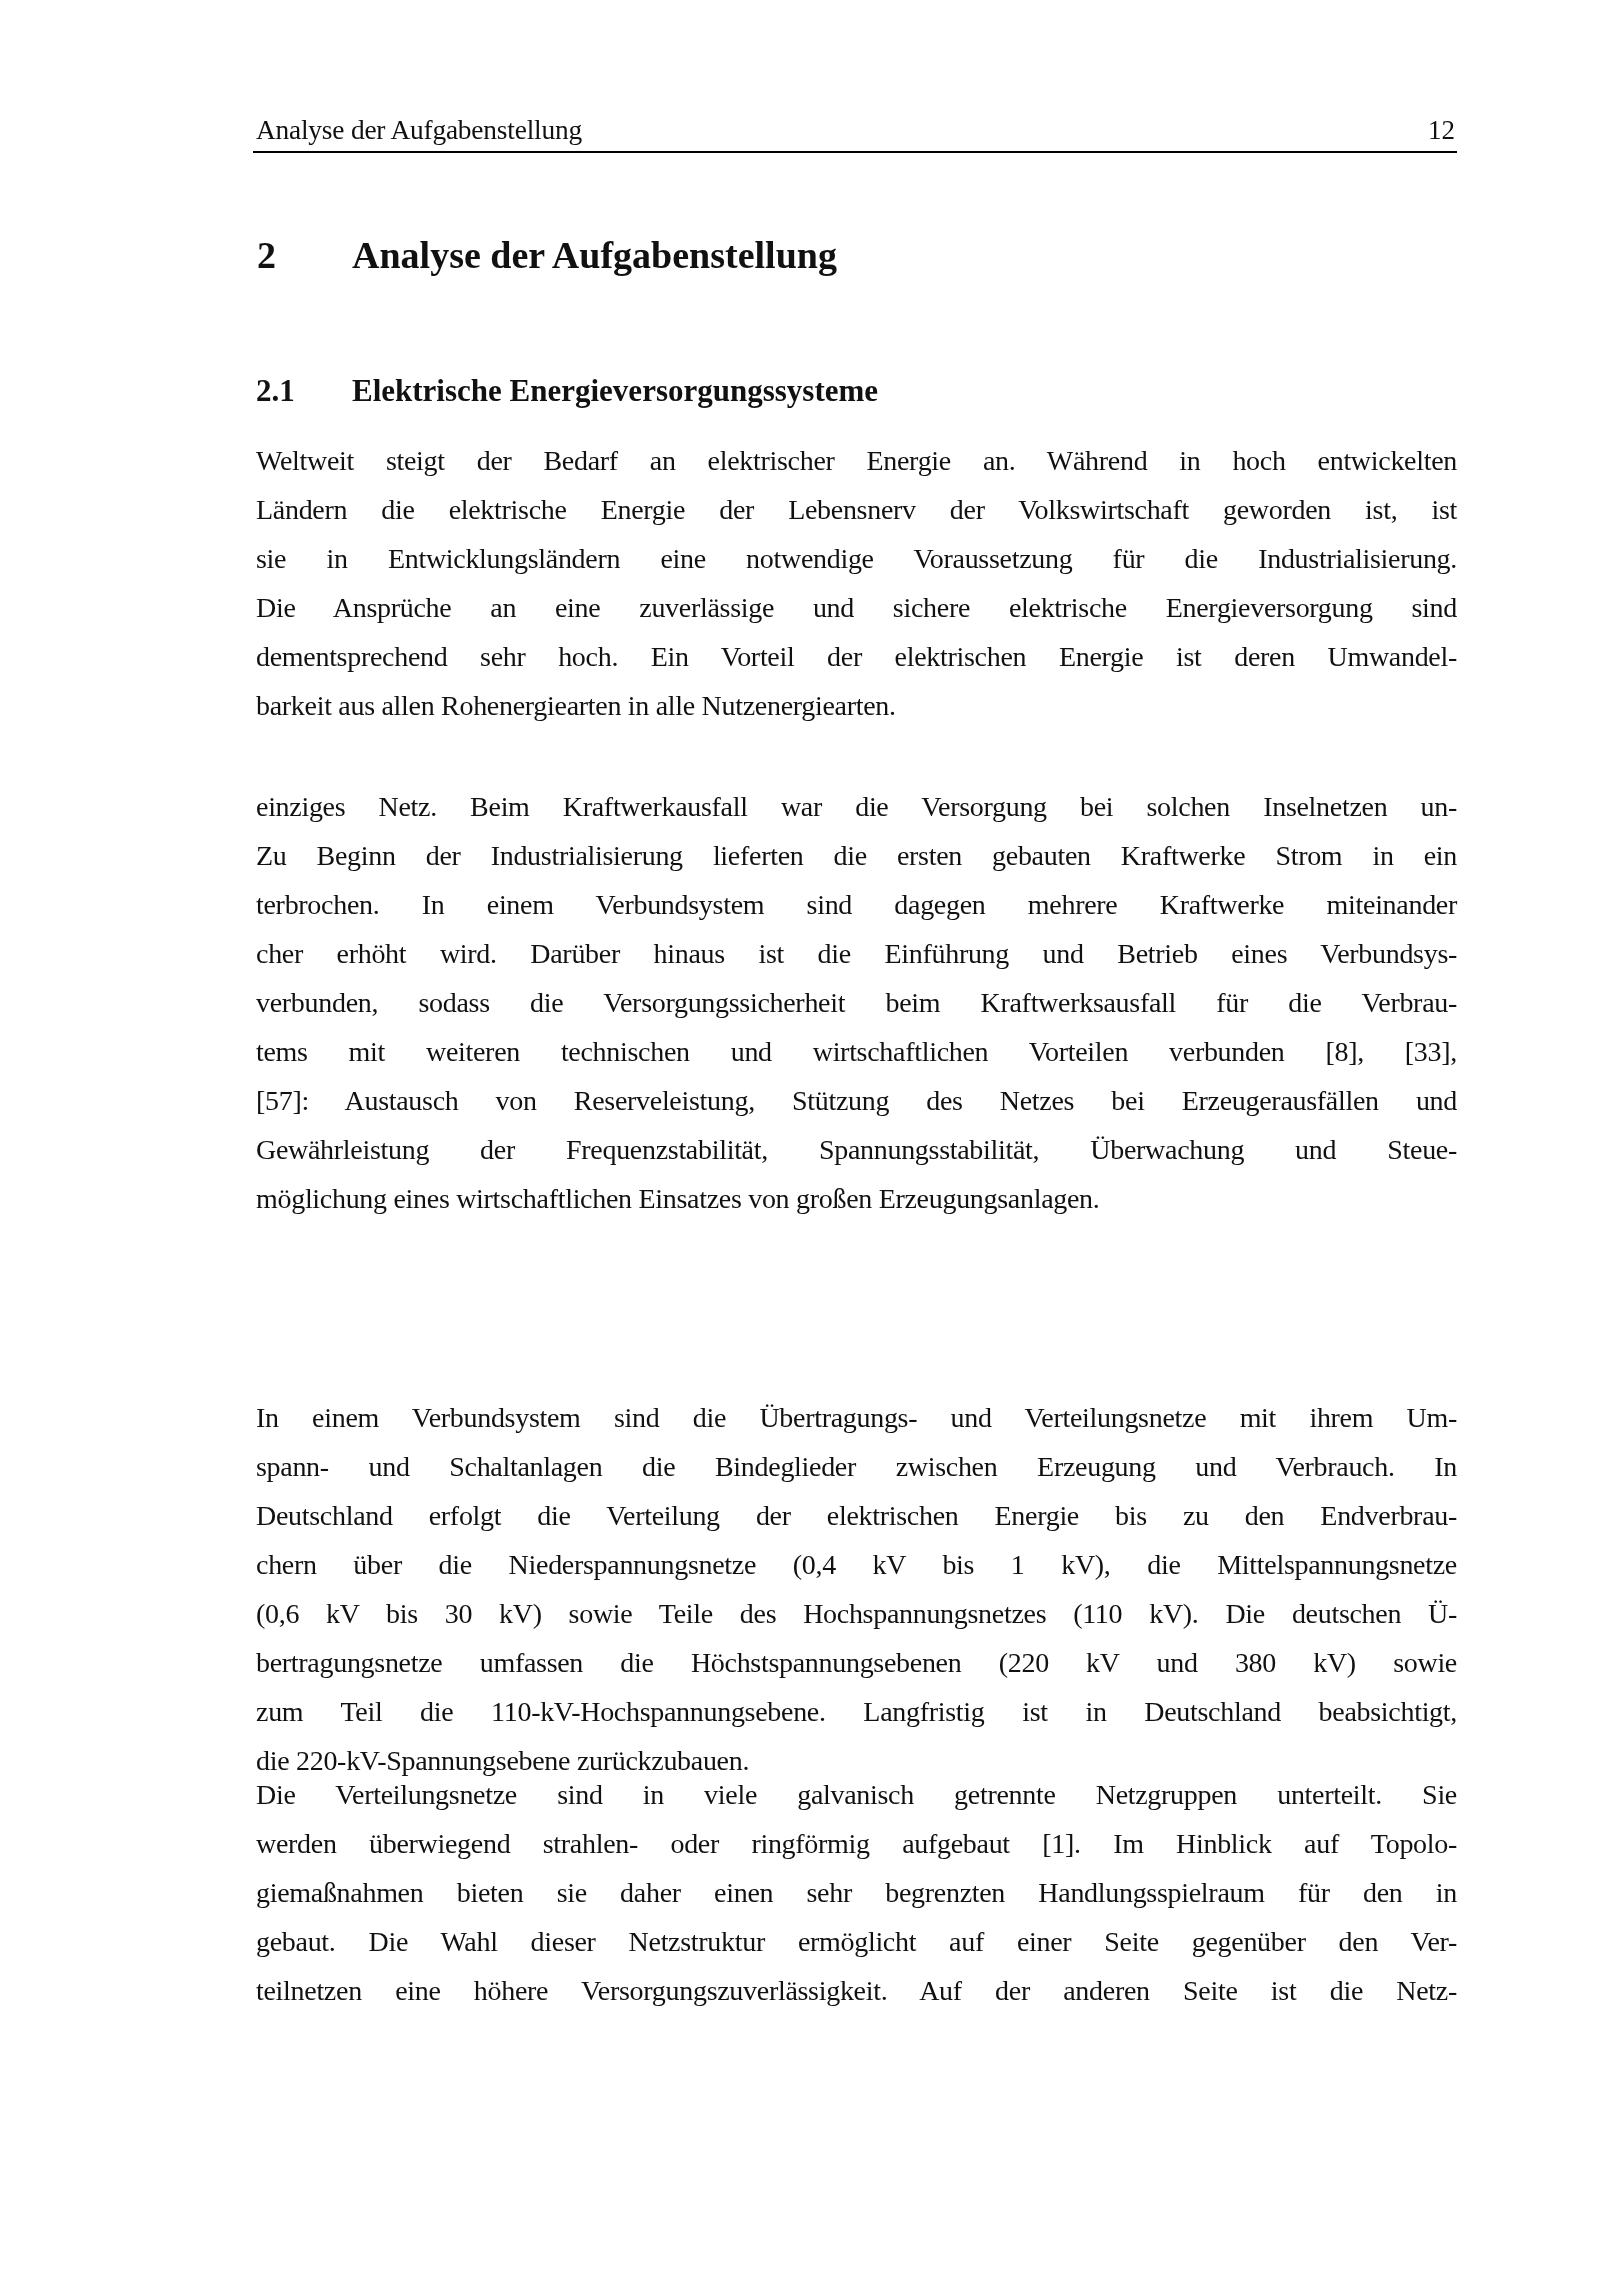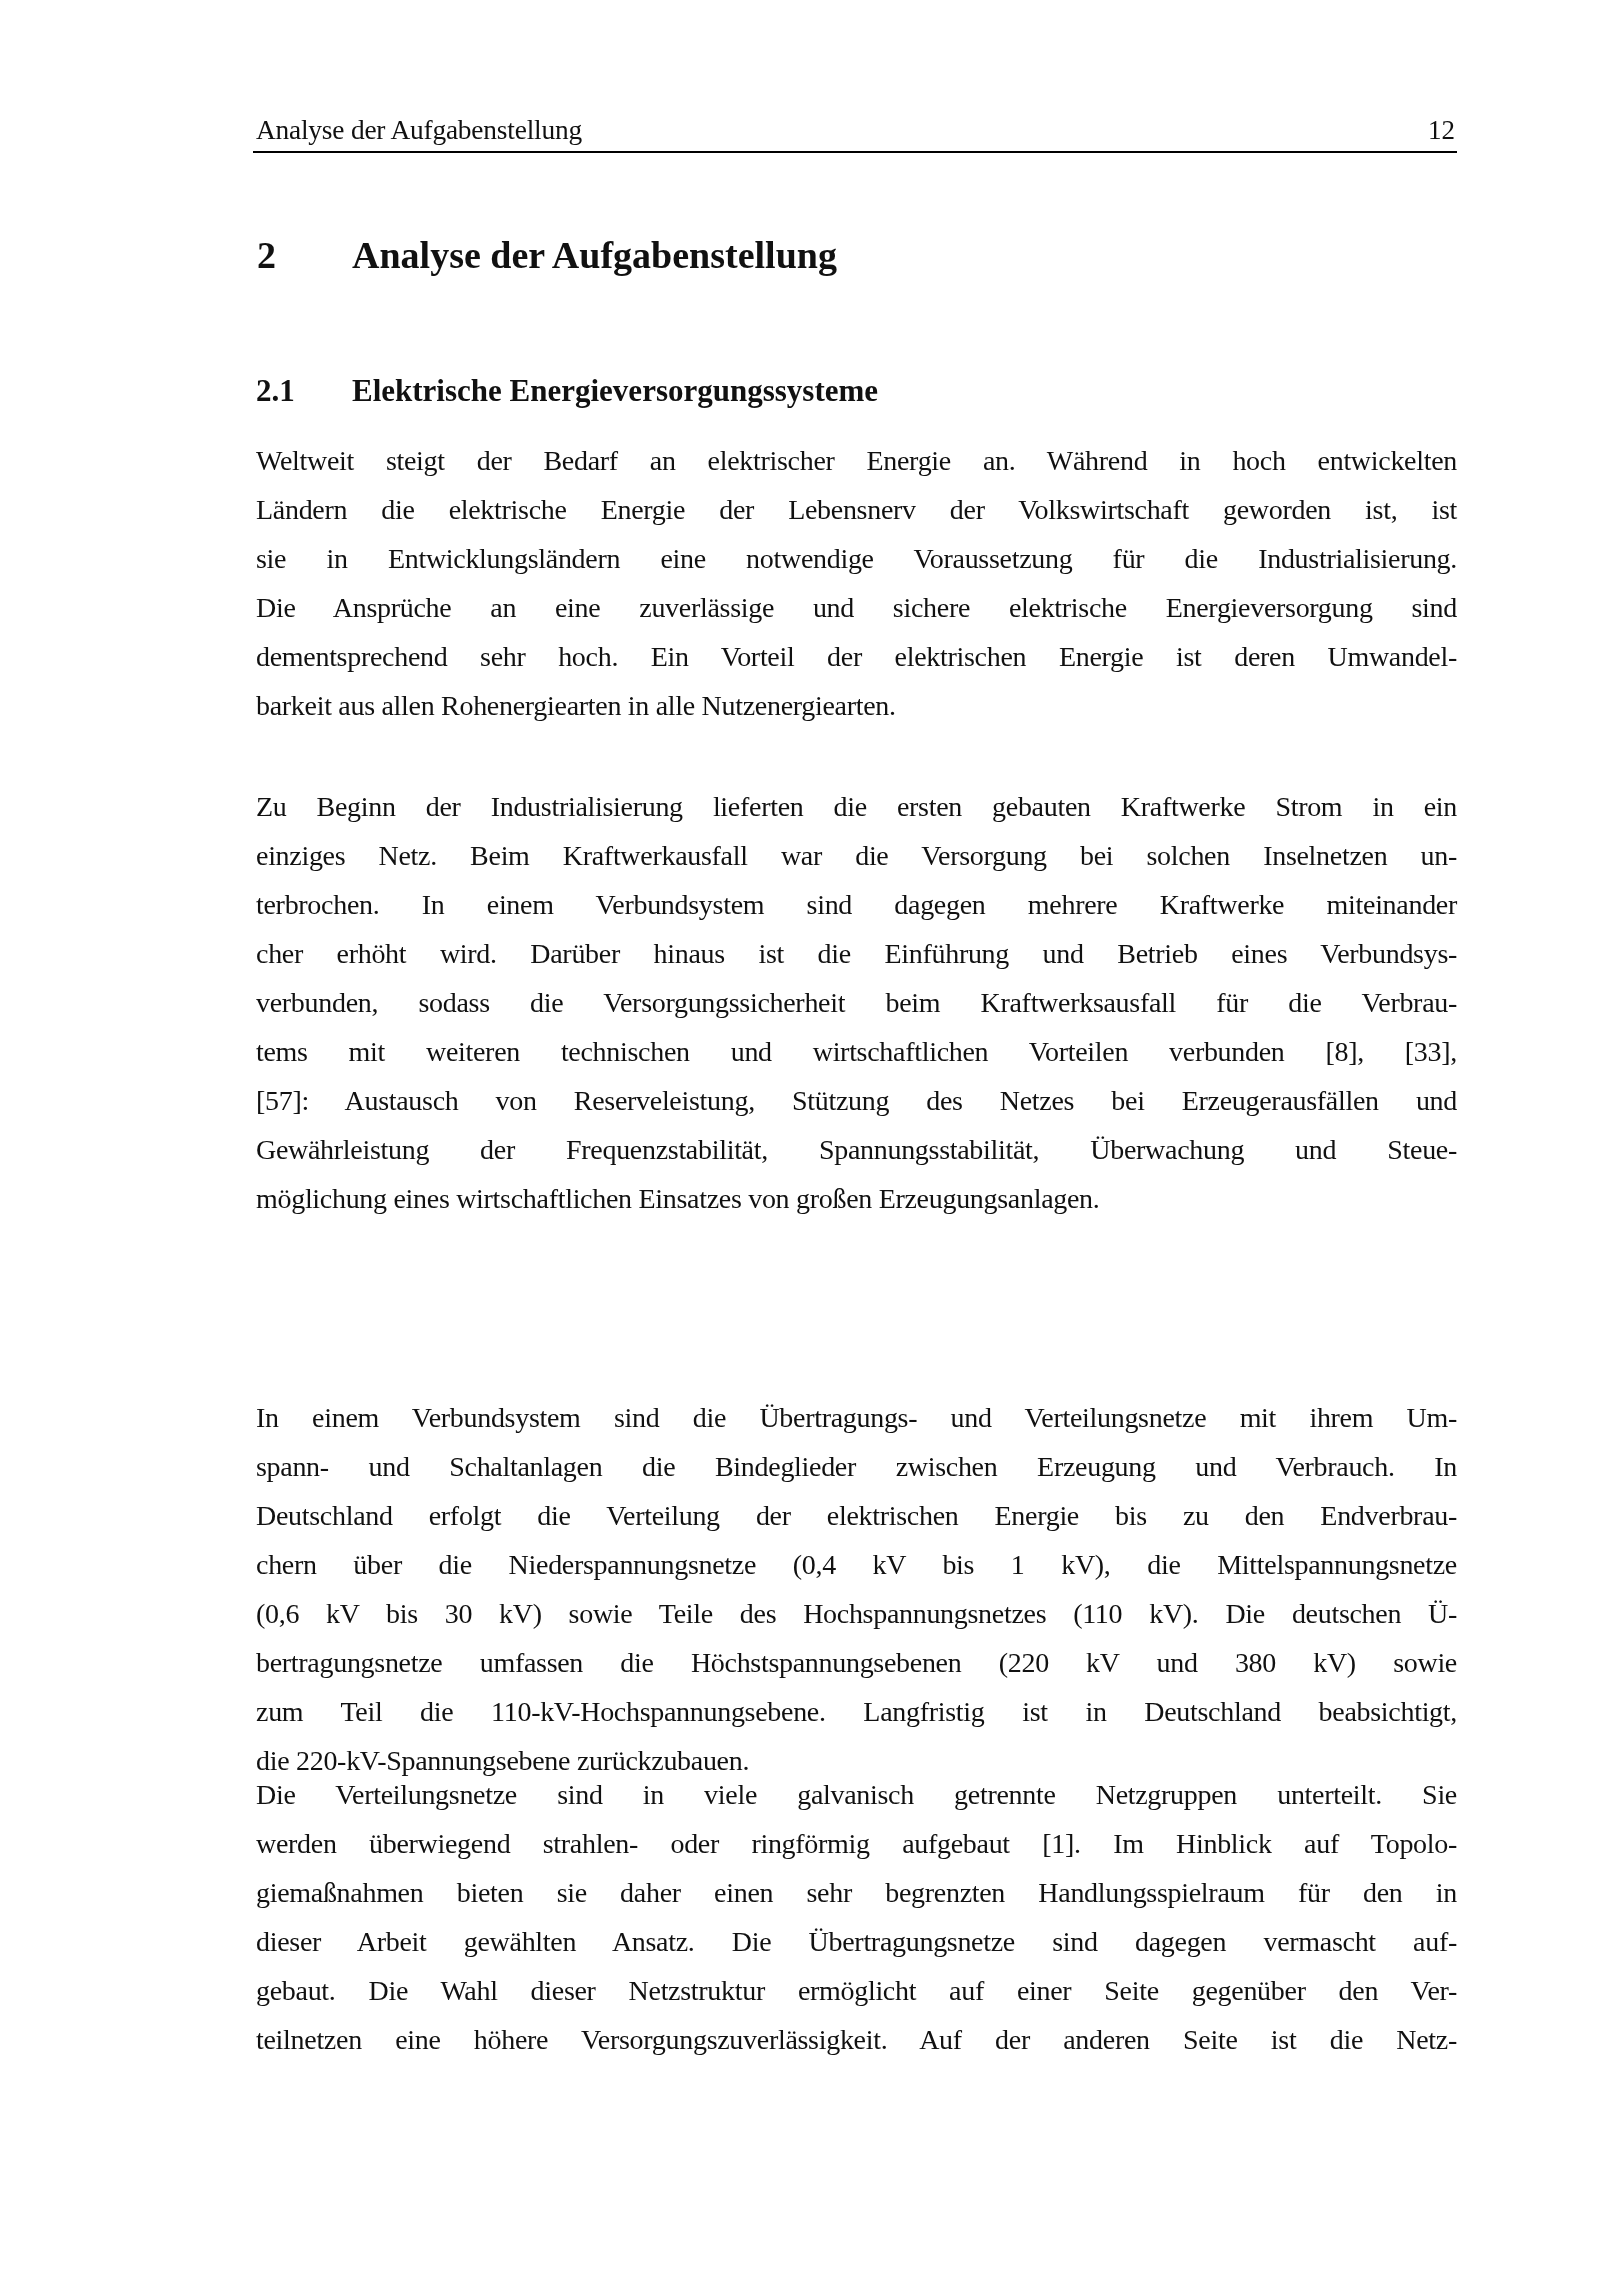--- a/index.html
+++ b/index.html
@@ -40,22 +40,22 @@
   <div class="para" style="top:436px;">
     <span class="line">Weltweit steigt der Bedarf an elektrischer Energie an. Während in hoch entwickelten</span>
     <span class="line">Ländern die elektrische Energie der Lebensnerv der Volkswirtschaft geworden ist, ist</span>
     <span class="line">sie in Entwicklungsländern eine notwendige Voraussetzung für die Industrialisierung.</span>
     <span class="line">Die Ansprüche an eine zuverlässige und sichere elektrische Energieversorgung sind</span>
     <span class="line">dementsprechend sehr hoch. Ein Vorteil der elektrischen Energie ist deren Umwandel-</span>
     <span class="line last">barkeit aus allen Rohenergiearten in alle Nutzenergiearten.</span>
   </div>
 
   <div class="para" style="top:782px;">
+    <span class="line">einziges Netz. Beim Kraftwerkausfall war die Versorgung bei solchen Inselnetzen un-</span>
     <span class="line">Zu Beginn der Industrialisierung lieferten die ersten gebauten Kraftwerke Strom in ein</span>
-    <span class="line">einziges Netz. Beim Kraftwerkausfall war die Versorgung bei solchen Inselnetzen un-</span>
     <span class="line">terbrochen. In einem Verbundsystem sind dagegen mehrere Kraftwerke miteinander</span>
     <span class="line">cher erhöht wird. Darüber hinaus ist die Einführung und Betrieb eines Verbundsys-</span>
     <span class="line">verbunden, sodass die Versorgungssicherheit beim Kraftwerksausfall für die Verbrau-</span>
     <span class="line">tems mit weiteren technischen und wirtschaftlichen Vorteilen verbunden [8], [33],</span>
     <span class="line">[57]: Austausch von Reserveleistung, Stützung des Netzes bei Erzeugerausfällen und</span>
     <span class="line">Gewährleistung der Frequenzstabilität, Spannungsstabilität, Überwachung und Steue-</span>
     <span class="line last">möglichung eines wirtschaftlichen Einsatzes von großen Erzeugungsanlagen.</span>
   </div>
 
   <div class="para" style="top:1381px;margin-top:12px;">
@@ -66,19 +66,18 @@
     <span class="line">(0,6 kV bis 30 kV) sowie Teile des Hochspannungsnetzes (110 kV). Die deutschen Ü-</span>
     <span class="line">bertragungsnetze umfassen die Höchstspannungsebenen (220 kV und 380 kV) sowie</span>
     <span class="line">zum Teil die 110-kV-Hochspannungsebene. Langfristig ist in Deutschland beabsichtigt,</span>
     <span class="line last">die 220-kV-Spannungsebene zurückzubauen.</span>
   </div>
 
   <div class="para" style="top:1770px;">
     <span class="line">Die Verteilungsnetze sind in viele galvanisch getrennte Netzgruppen unterteilt. Sie</span>
     <span class="line">werden überwiegend strahlen- oder ringförmig aufgebaut [1]. Im Hinblick auf Topolo-</span>
     <span class="line">giemaßnahmen bieten sie daher einen sehr begrenzten Handlungsspielraum für den in</span>
-    <span class="line">dieser Arbeit gewählten Ansatz. Die Übertragungsnetze sind dagegen vermascht auf-</span>
     <span class="line">gebaut. Die Wahl dieser Netzstruktur ermöglicht auf einer Seite gegenüber den Ver-</span>
     <span class="line">teilnetzen eine höhere Versorgungszuverlässigkeit. Auf der anderen Seite ist die Netz-</span>
   </div>
 
 </div>
 
 
 </body></html>

